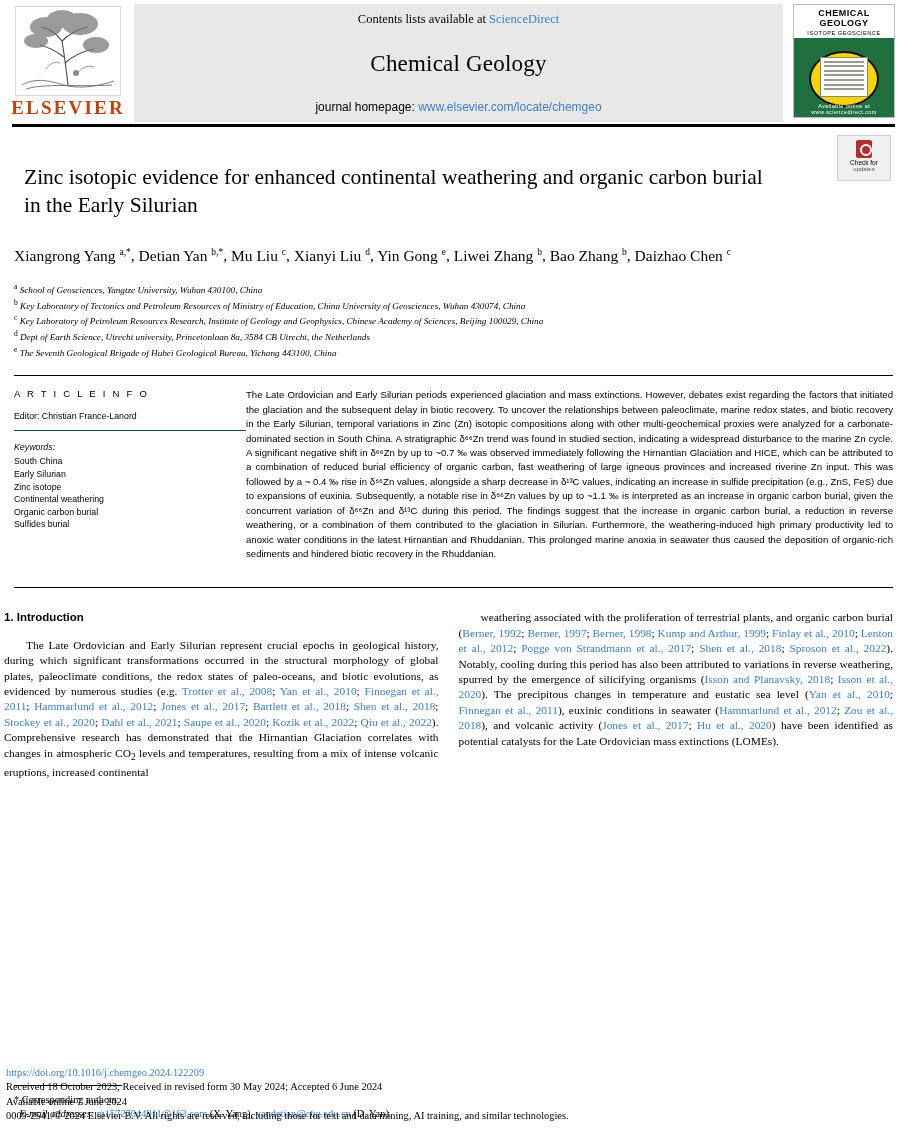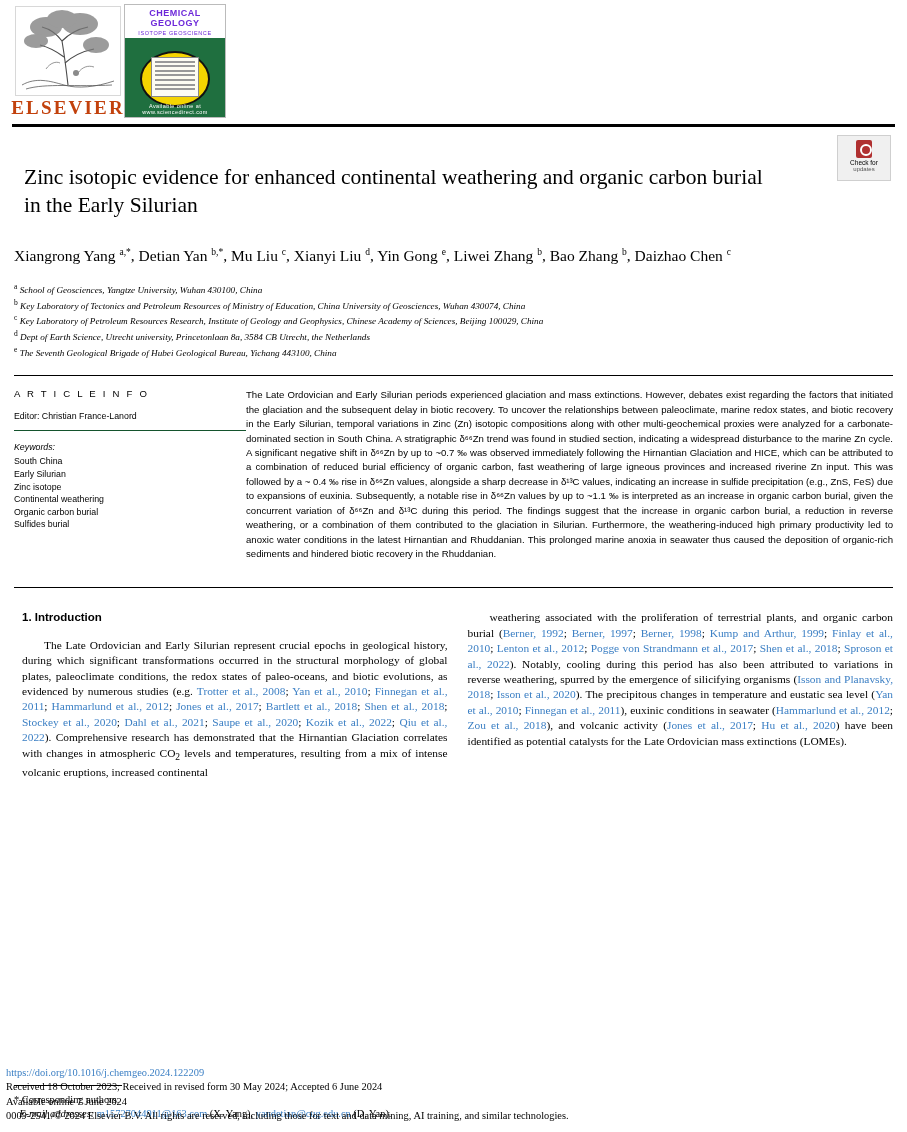--- a/index.html
+++ b/index.html
@@ -88,21 +88,21 @@
     width: 100px;
     flex: 0 0 100px;
     height: 112px;
     border: 1px solid #bbb;
     background: #1f6f3f;
     position: relative;
     overflow: hidden;
   }
   .cover-top {
     background: #ffffff;
-    color: #6d28d9;
+    color: #000000;
     text-align: center;
     font-family: "Liberation Sans", sans-serif;
     padding: 3px 2px 2px 2px;
   }
   .cover-top .ct1 { font-size: 9px; font-weight: bold; line-height: 10px; letter-spacing: .5px;}
   .cover-top .ct2 { font-size: 5.5px; letter-spacing: .6px; margin-top: 2px;}
   .cover-circle {
     position: absolute;
     left: 50%;
     top: 46px;
@@ -249,21 +249,21 @@
 
   .rule-after-abs {
     border: 0;
     border-top: 1px solid #000;
     margin: 26px 14px 0 14px;
   }
 
   
   .body-cols {
     display: flex;
-    padding: 22px 14px 0 22px;
+    padding: 22px 14px 0 4px;
     gap: 20px;
   }
   .col {
     flex: 1 1 0;
     font-size: 11.4px;
     line-height: 15.4px;
     text-align: justify;
   }
   .col h2 {
     font-family: "Liberation Sans", sans-serif;
@@ -334,20 +334,29 @@
           <g stroke="#6a6a6a" stroke-width="0.7" fill="none">
             <path d="M30 62 C 34 56, 40 54, 44 56"></path>
             <path d="M62 66 C 66 60, 72 58, 78 60"></path>
           </g>
           <circle cx="60" cy="66" r="3" fill="#8a8a8a"></circle>
         </svg>
       </div>
       <div class="elsevier-word">ELSEVIER</div>
     </div>
 
+    <div class="journal-band">
+      <div class="contents-line">
+        <span>Contents lists available at </span><a class="link" href="#">ScienceDirect</a>
+      </div>
+      <div class="journal-title">Chemical Geology</div>
+      <div class="homepage-line">
+        <span>journal homepage: </span><a class="link" href="#">www.elsevier.com/locate/chemgeo</a>
+      </div>
+    </div>
 
     <div class="cover-thumb">
       <div class="cover-top">
         <div class="ct1">CHEMICAL</div>
         <div class="ct1">GEOLOGY</div>
         <div class="ct2">ISOTOPE GEOSCIENCE</div>
       </div>
       <div class="cover-circle"></div>
       <div class="cover-inner">
         <div></div>

